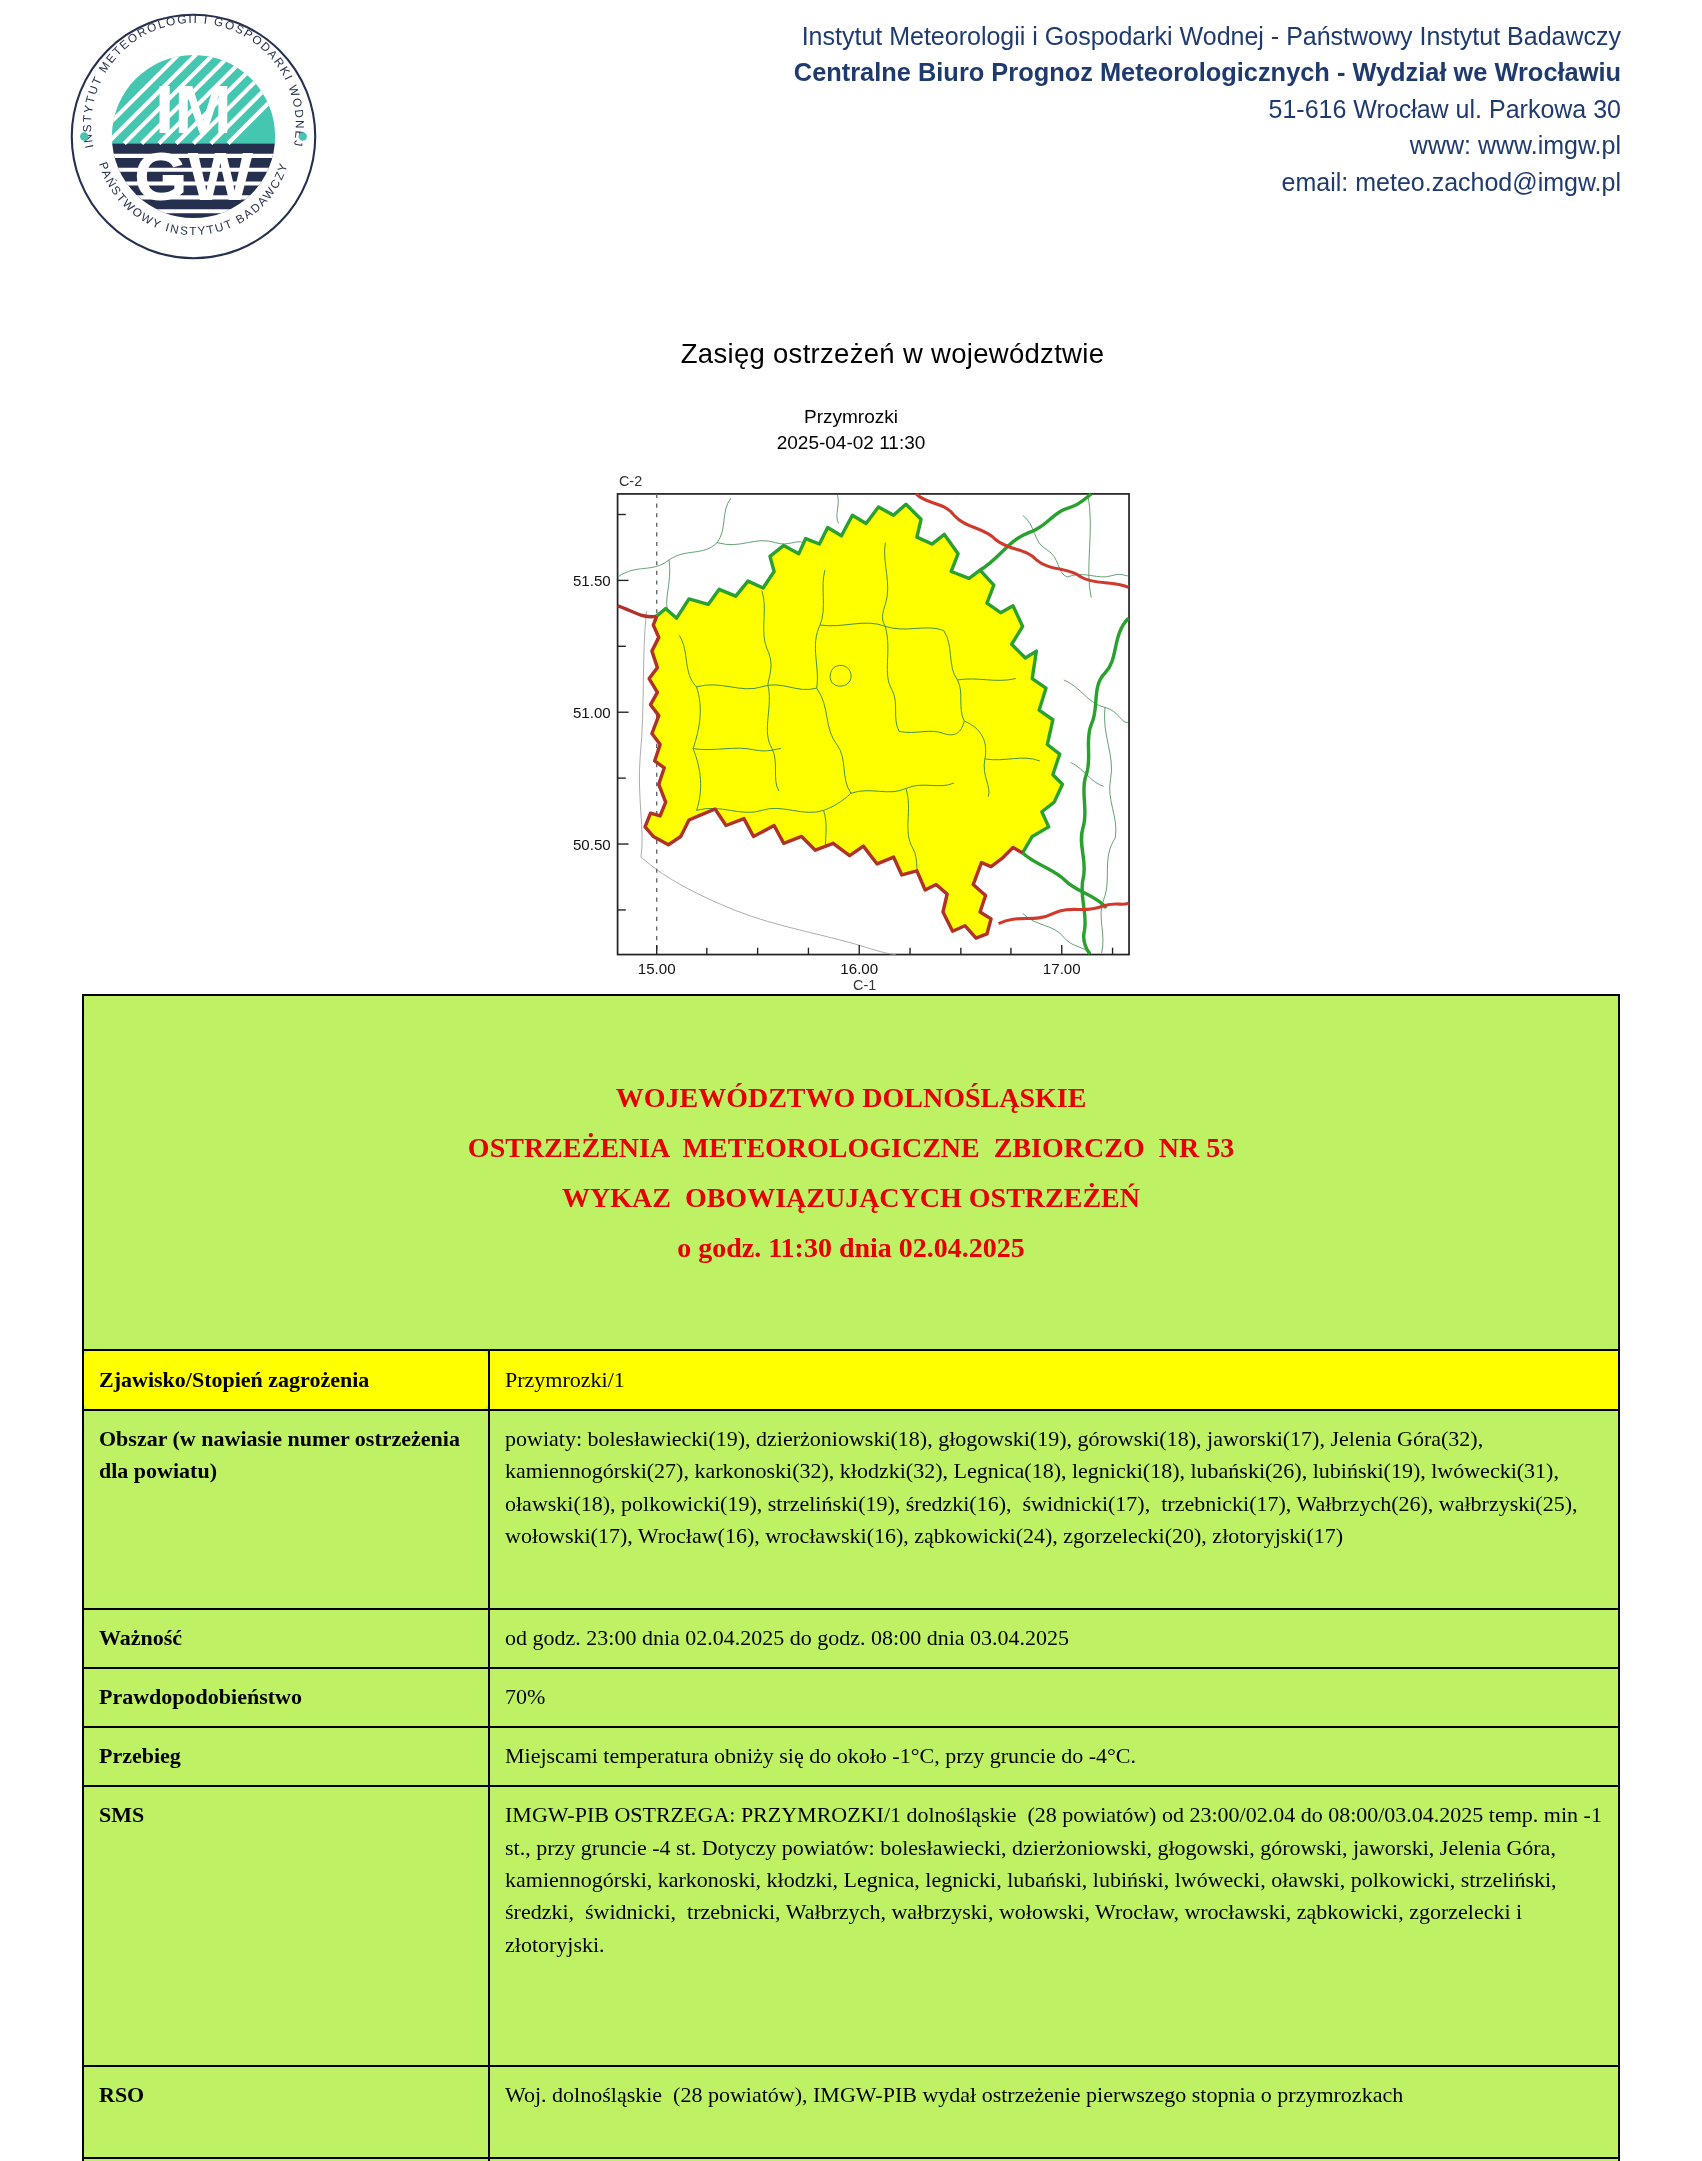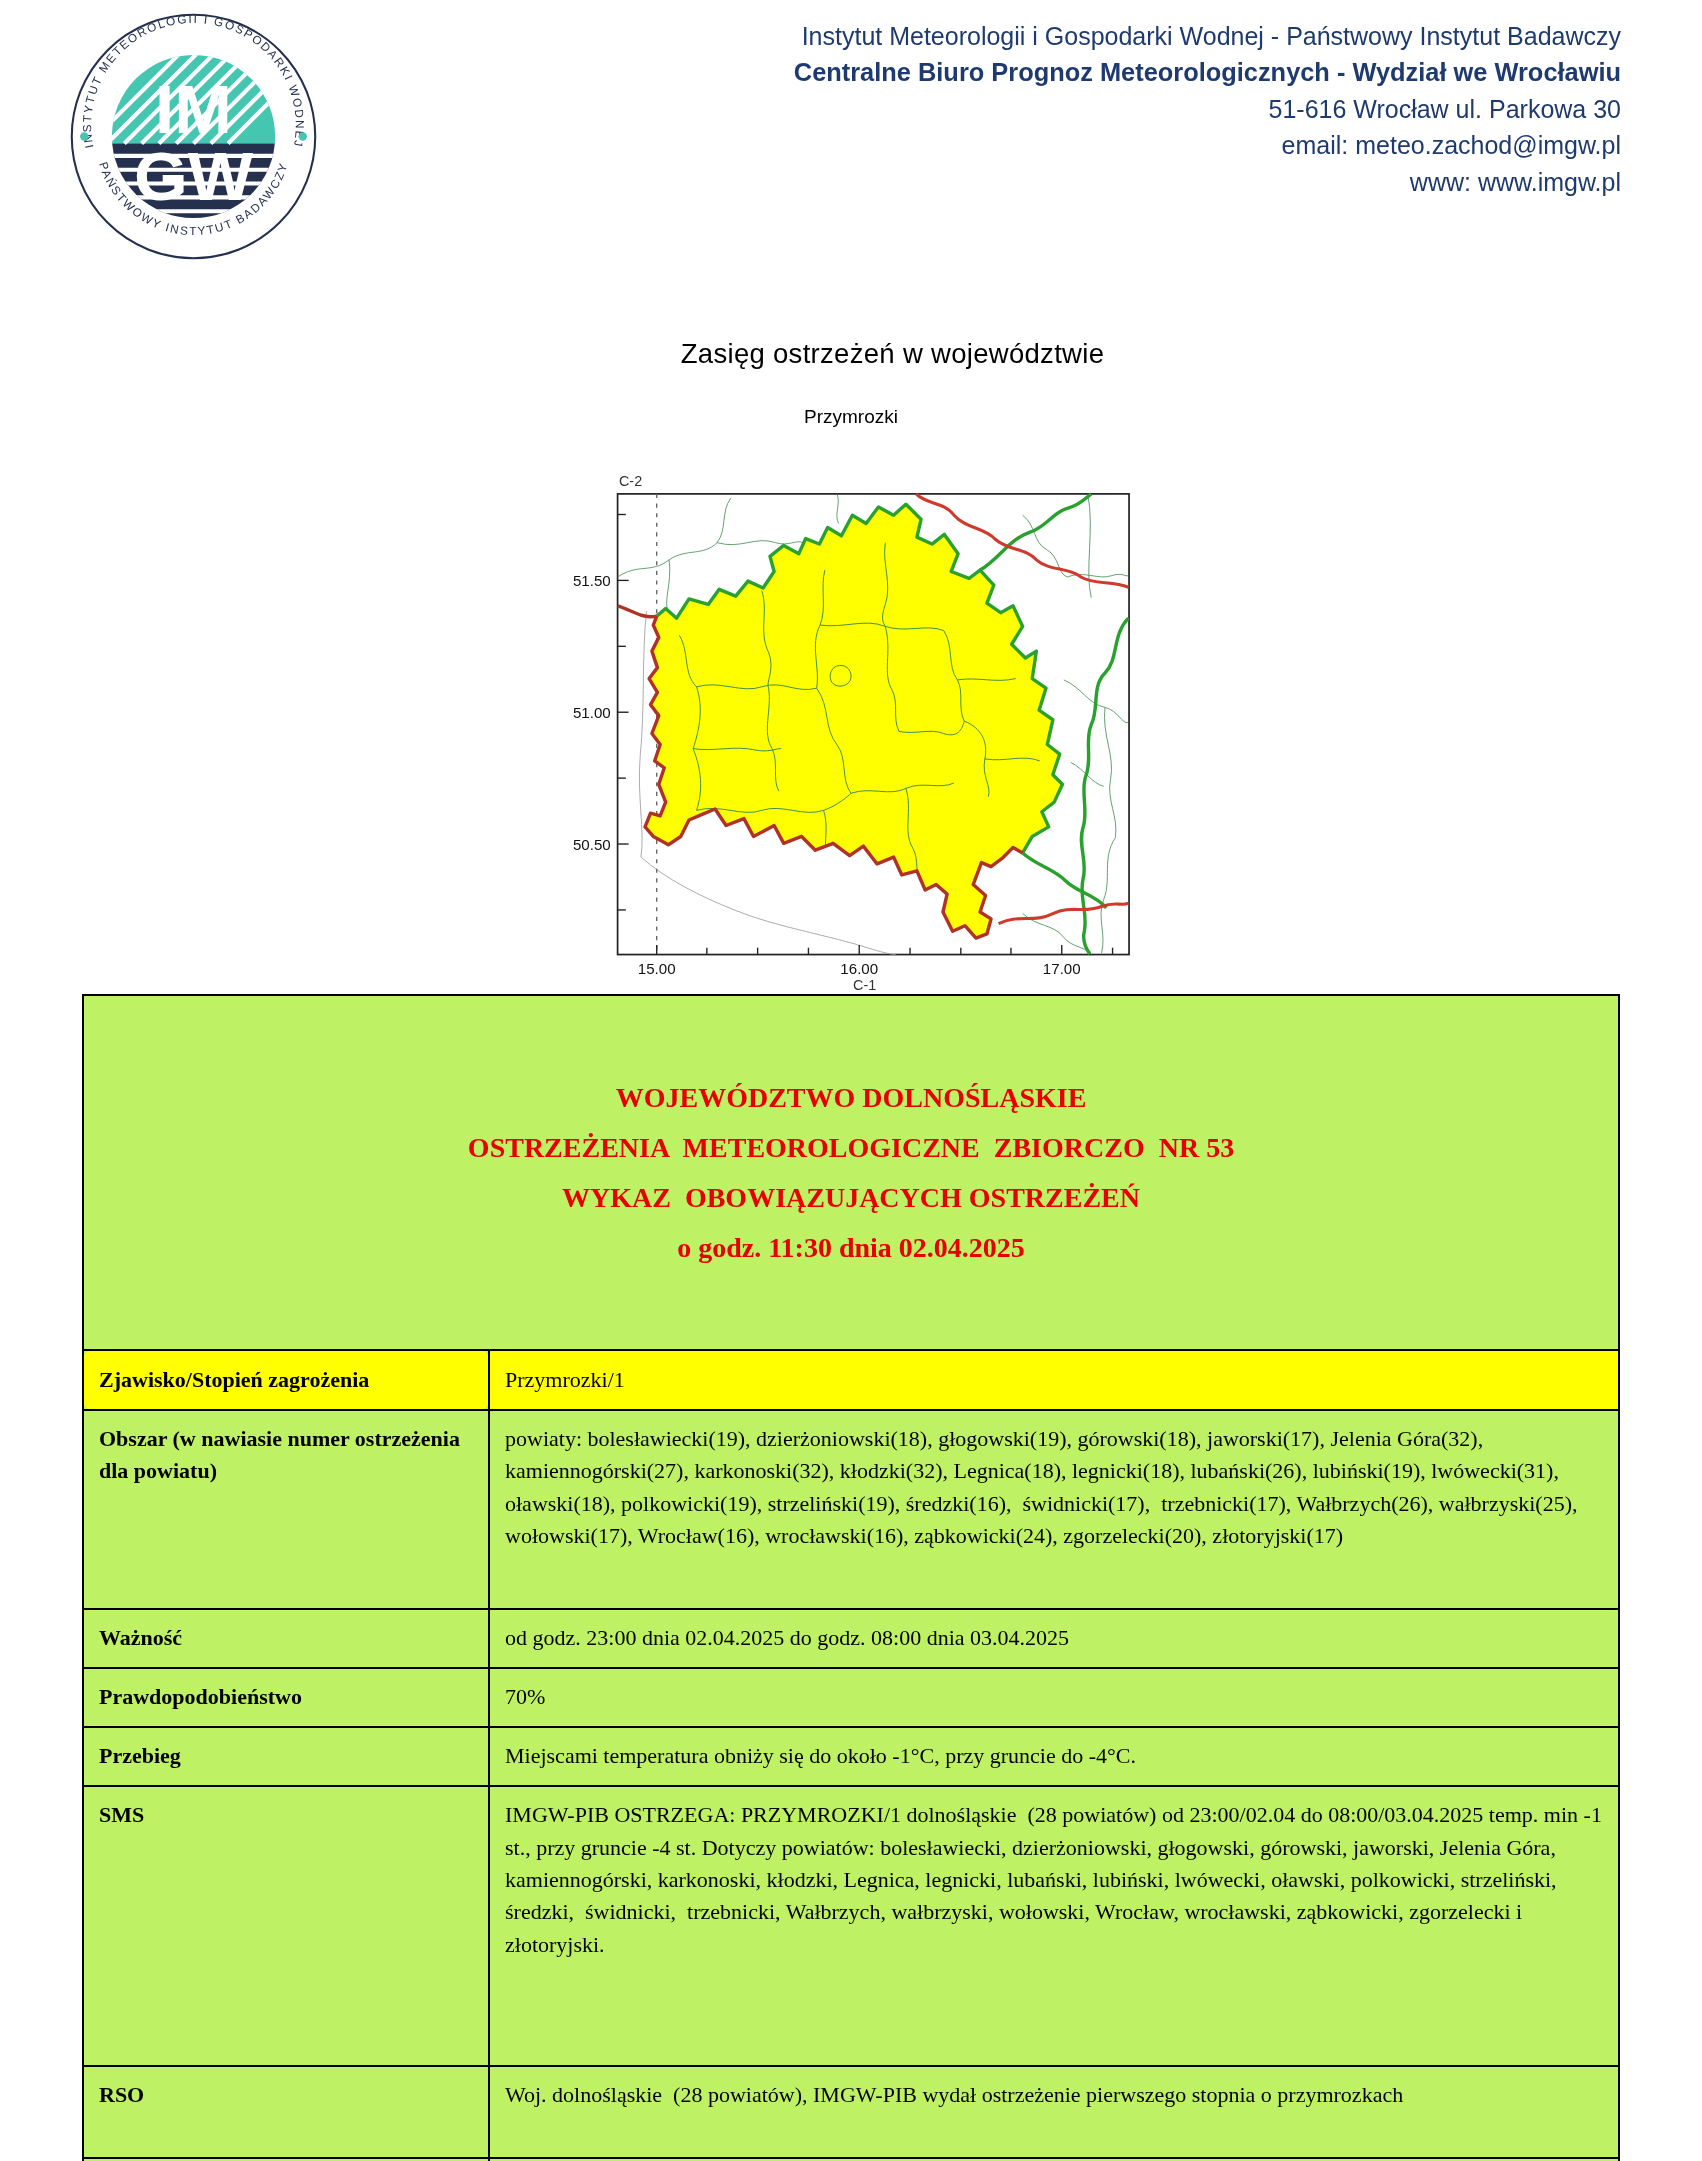--- a/index.html
+++ b/index.html
@@ -84,27 +84,28 @@
     </text>
     <circle cx="22" cy="180" r="6" fill="#45c6b0"></circle>
     <circle cx="338" cy="180" r="6" fill="#45c6b0"></circle>
   </svg>
 </div>
 
 <div class="hdr-text" style="color: rgb(30, 58, 110);">
   <div>Instytut Meteorologii i Gospodarki Wodnej - Państwowy Instytut Badawczy</div>
   <div class="b">Centralne Biuro Prognoz Meteorologicznych - Wydział we Wrocławiu</div>
   <div>51-616 Wrocław ul. Parkowa 30</div>
+  <div>www: www.imgw.pl</div>
   <div>email: meteo.zachod@imgw.pl</div>
-  <div>www: www.imgw.pl</div>
 </div>
 
 <div class="map-title">Zasięg ostrzeżeń w województwie</div>
 <div class="map-subtitle">
   <div>Przymrozki</div>
+  <div>2025-04-02 11:30</div>
 </div>
 
 <svg class="map-svg" width="618" height="519" viewBox="0 0 900 756">
   <defs>
     <path id="regionOutline" d="M167,207 L180,196 L196,210 L214,182 L242,190 L258,168 L282,178 L300,156 L322,166 L338,142 L332,120 L352,104 L374,116 L384,94 L404,102 L416,78 L436,90 L452,60 L472,72 L490,48 L512,60 L530,44 L552,66 L546,92 L568,102 L586,88 L606,116 L596,142 L622,152 L638,140 L658,162 L648,188 L668,202 L686,192 L700,222 L684,248 L704,268 L720,258 L714,298 L734,312 L724,344 L744,358 L736,394 L754,408 L744,438 L758,452 L746,478 L728,492 L738,514 L714,528 L700,552 L686,544 L670,560 L654,572 L640,566 L628,598 L646,614 L638,638 L654,648 L648,670 L632,676 L616,658 L598,666 L584,638 L590,612 L574,598 L558,606 L546,578 L524,584 L512,558 L488,568 L468,542 L448,556 L424,538 L398,548 L378,528 L352,538 L338,512 L308,528 L294,502 L268,512 L252,488 L228,498 L214,504 L202,528 L184,540 L162,528 L150,514 L158,494 L172,498 L180,478 L170,452 L178,428 L164,418 L172,394 L160,378 L170,352 L158,336 L168,318 L156,298 L168,282 L160,258 L170,238 L162,220 Z"></path>
     <clipPath id="regionClip">
         <use href="#regionOutline"></use>
       </clipPath>
   </defs>
 

